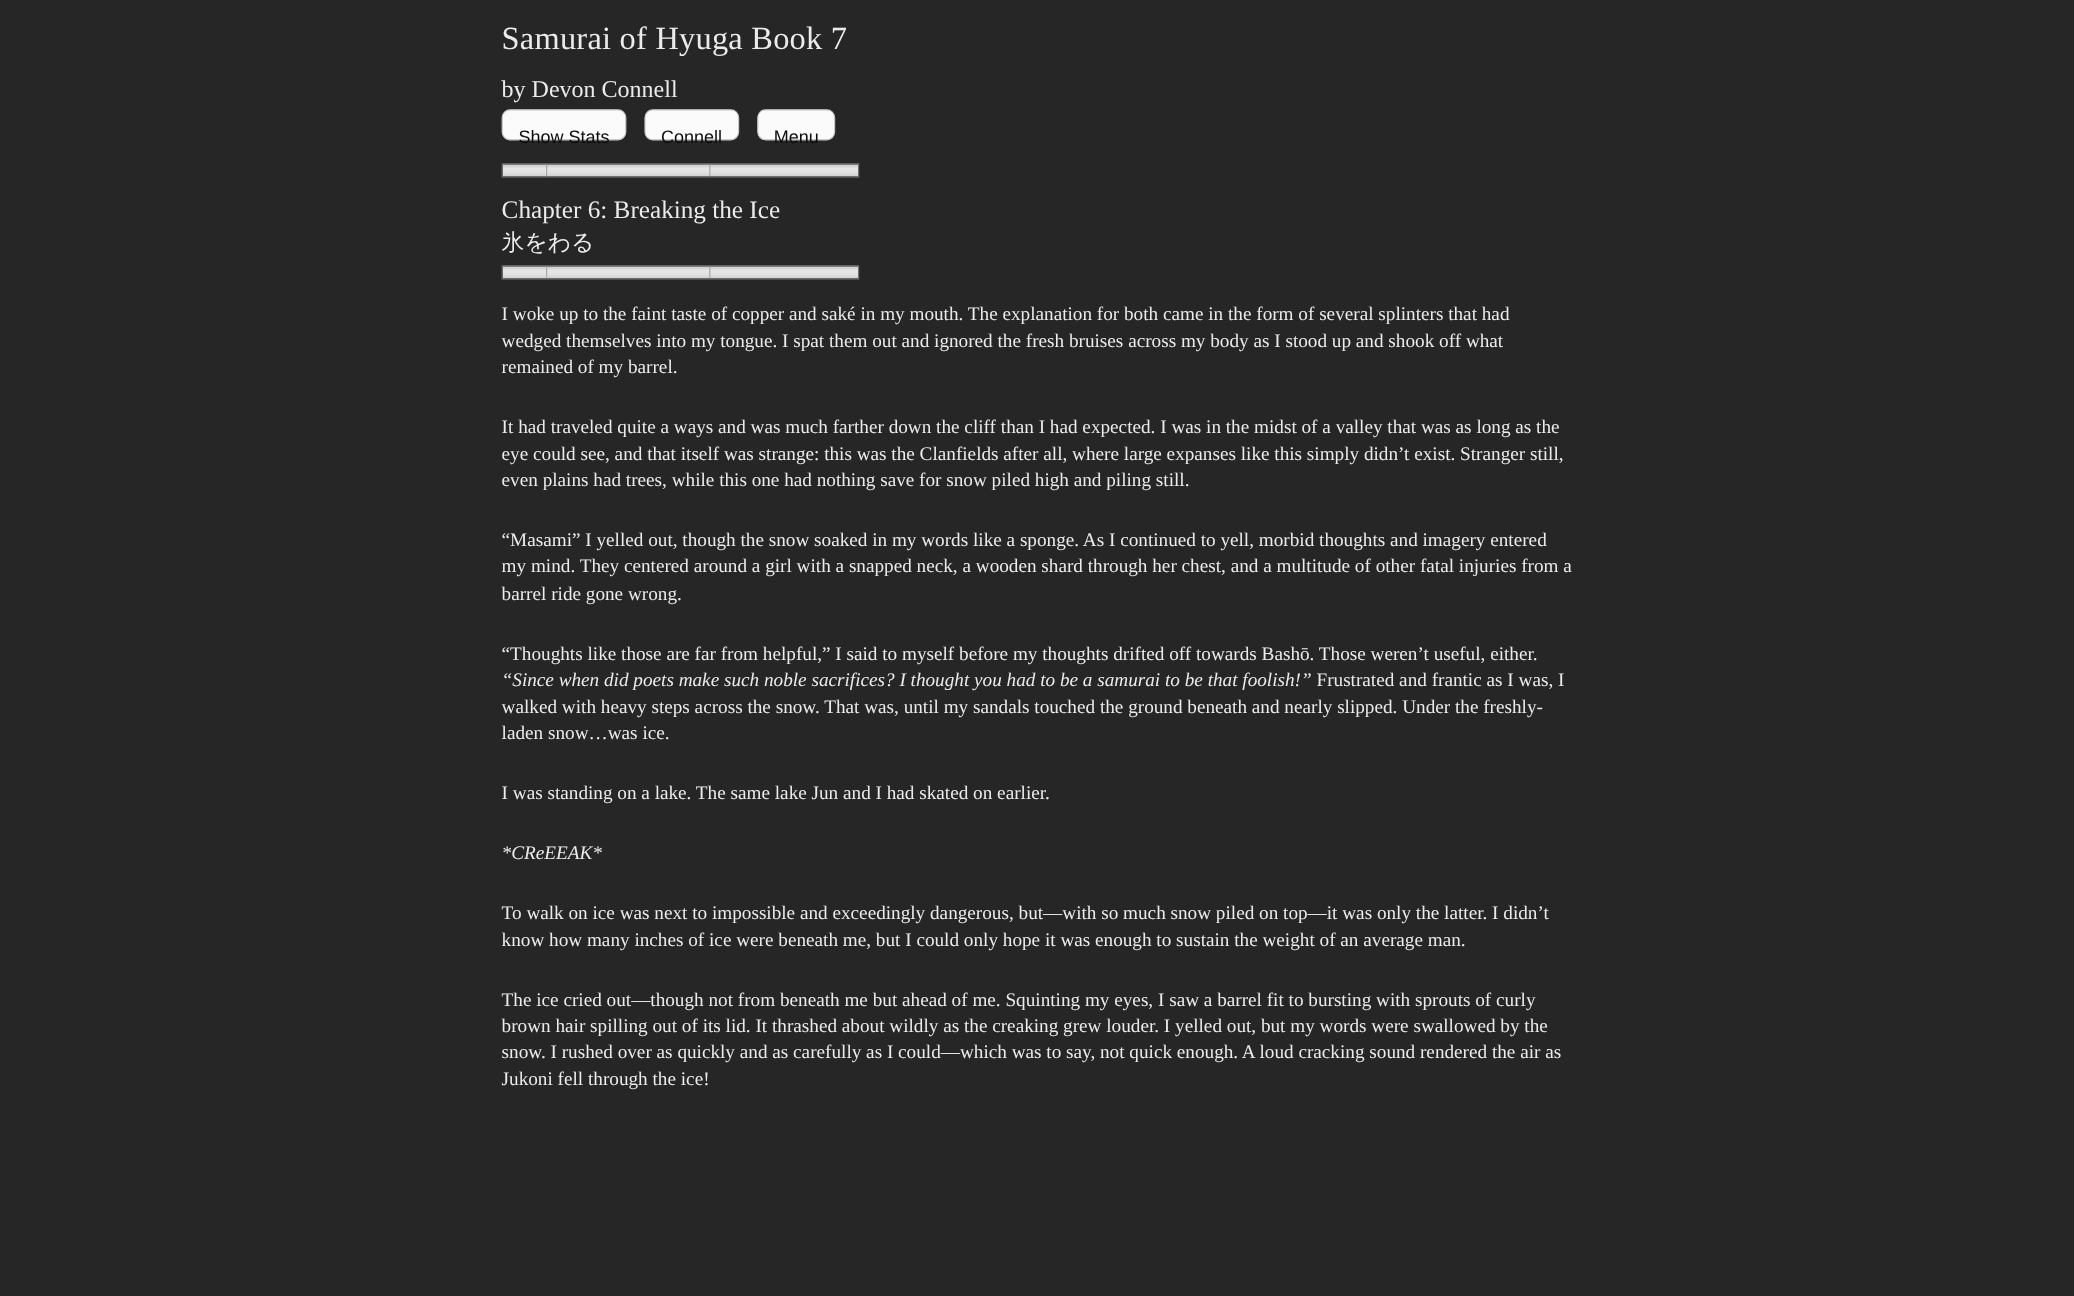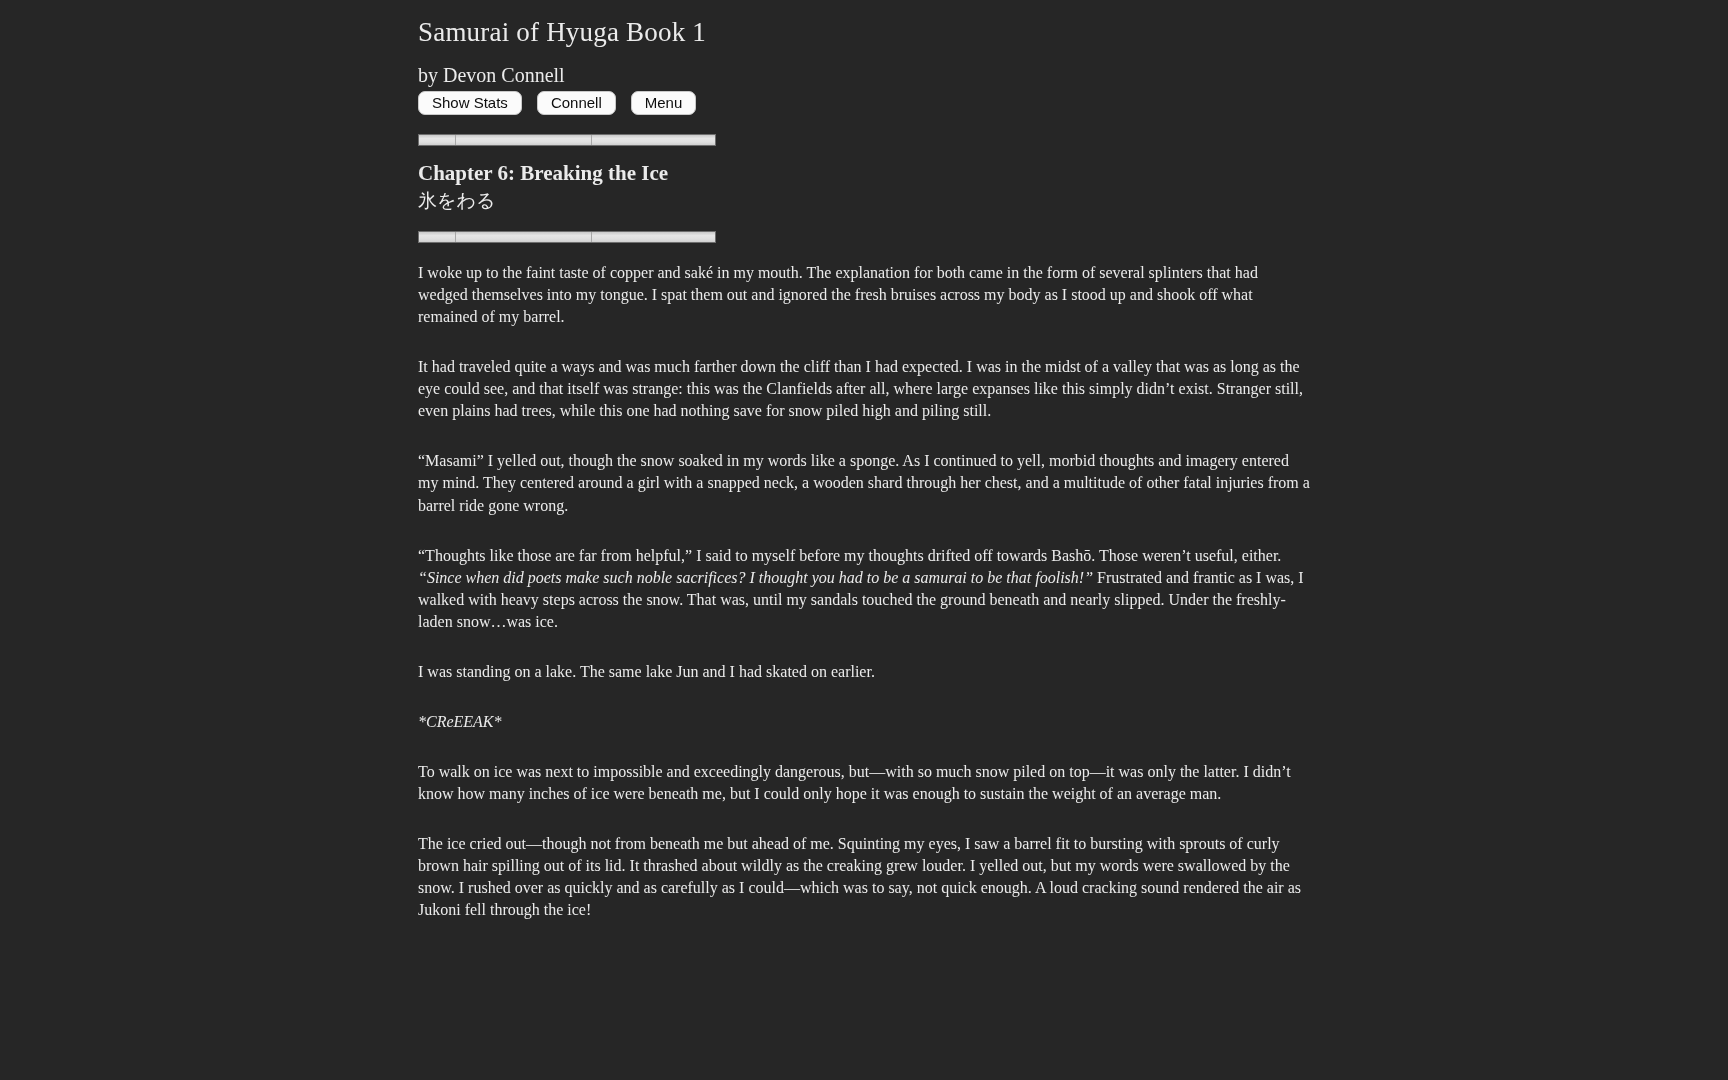--- a/index.html
+++ b/index.html
@@ -35,21 +35,21 @@
     margin: 0 0 19px 0;
   }
   .cs-button {
     font-family: "Liberation Sans", "DejaVu Sans", sans-serif;
     font-size: 15px;
     color: #0d0d0d;
     background: #fbfbfb;
     border: 1px solid #c9c9c9;
     border-radius: 7px;
     height: 24px;
-    padding: 0 13px;
+    padding: 12px 13px;
     line-height: 22px;
     cursor: pointer;
     display: inline-block;
   }
   .progress-bar {
     position: relative;
     width: 298px;
     height: 12px;
     border: 1px solid #6e6e6e;
     background: linear-gradient(#c9c9c9, #e6e6e6 35%, #e0e0e0 70%, #cfcfcf);
@@ -59,44 +59,44 @@
     position: absolute;
     top: 0;
     width: 1px;
     height: 100%;
     background: #a8a8a8;
   }
   .bar-top { margin: 0 0 14px 0; }
   .bar-bottom { margin: 0 0 19px 0; }
   h2.chapter-heading {
     font-size: 21px;
-    font-weight: bold;
+    font-weight: normal;
     line-height: 1.33;
     margin: 0;
   }
   p.chapter-heading-jp {
     font-size: 19px;
     line-height: 1.4;
-    margin: 0 0 16px 0;
+    margin: 0 0 4px 0;
   }
   .story p {
     font-size: 16px;
     line-height: 1.38;
     margin: 0 0 28px 0;
     text-align: left;
   }
   .story em { font-style: italic; }
 </style>
 </head>
 <body>
 
 <div class="page">
   <div class="content">
 
-    <h1 class="game-title">Samurai of Hyuga Book 1</h1>
+    <h1 class="game-title">Samurai of Hyuga Book 7</h1>
 
     <p class="author">by Devon Connell</p>
 
     <div class="button-row">
       <button class="cs-button">Show Stats</button>
       <button class="cs-button">Connell</button>
       <button class="cs-button">Menu</button>
     </div>
 
     <div class="progress-bar bar-top">

